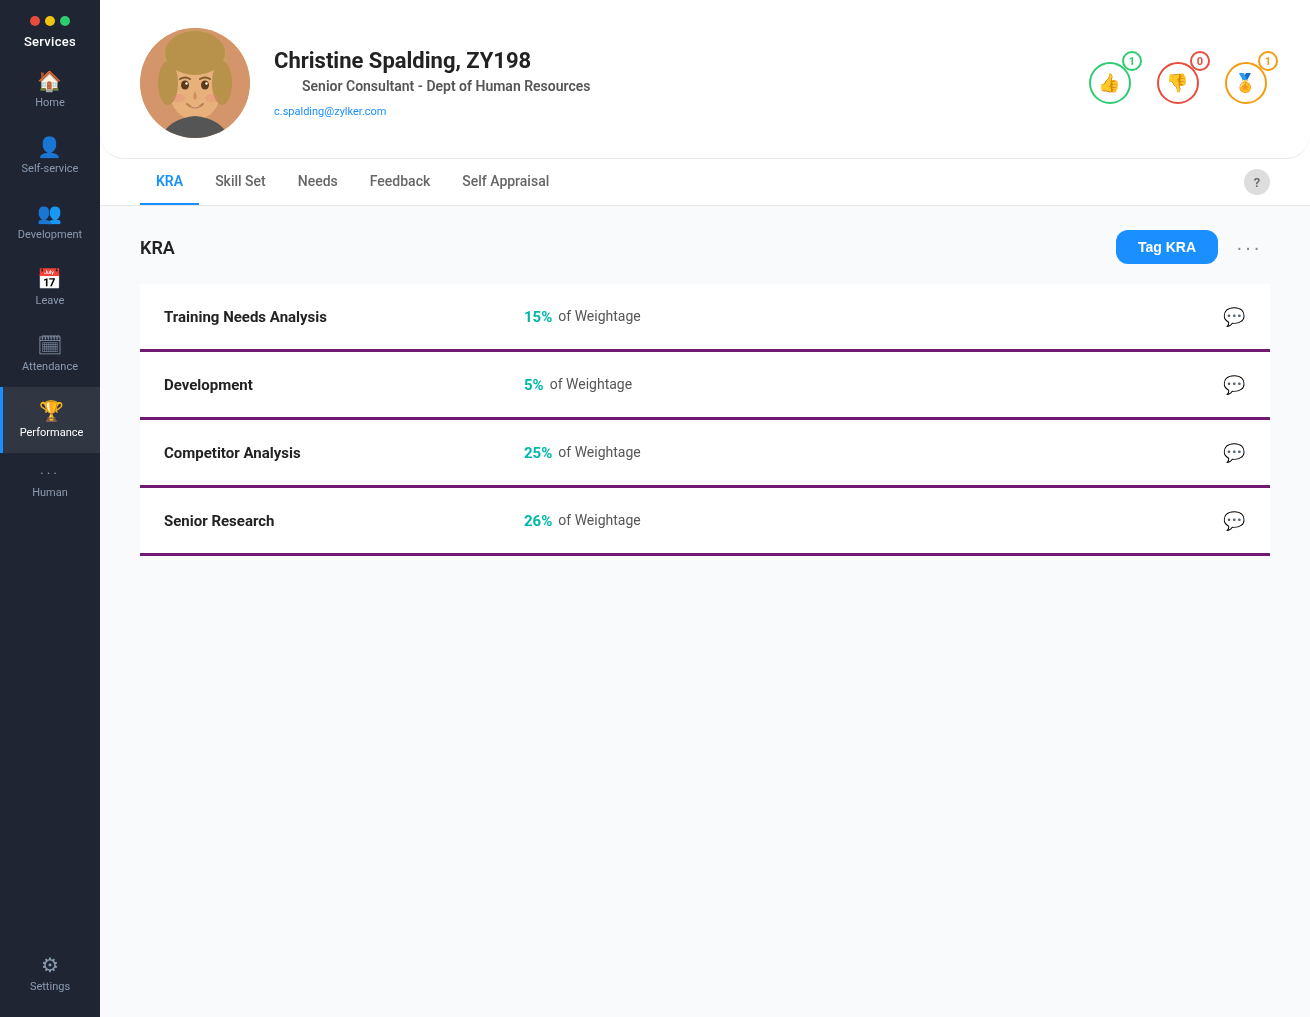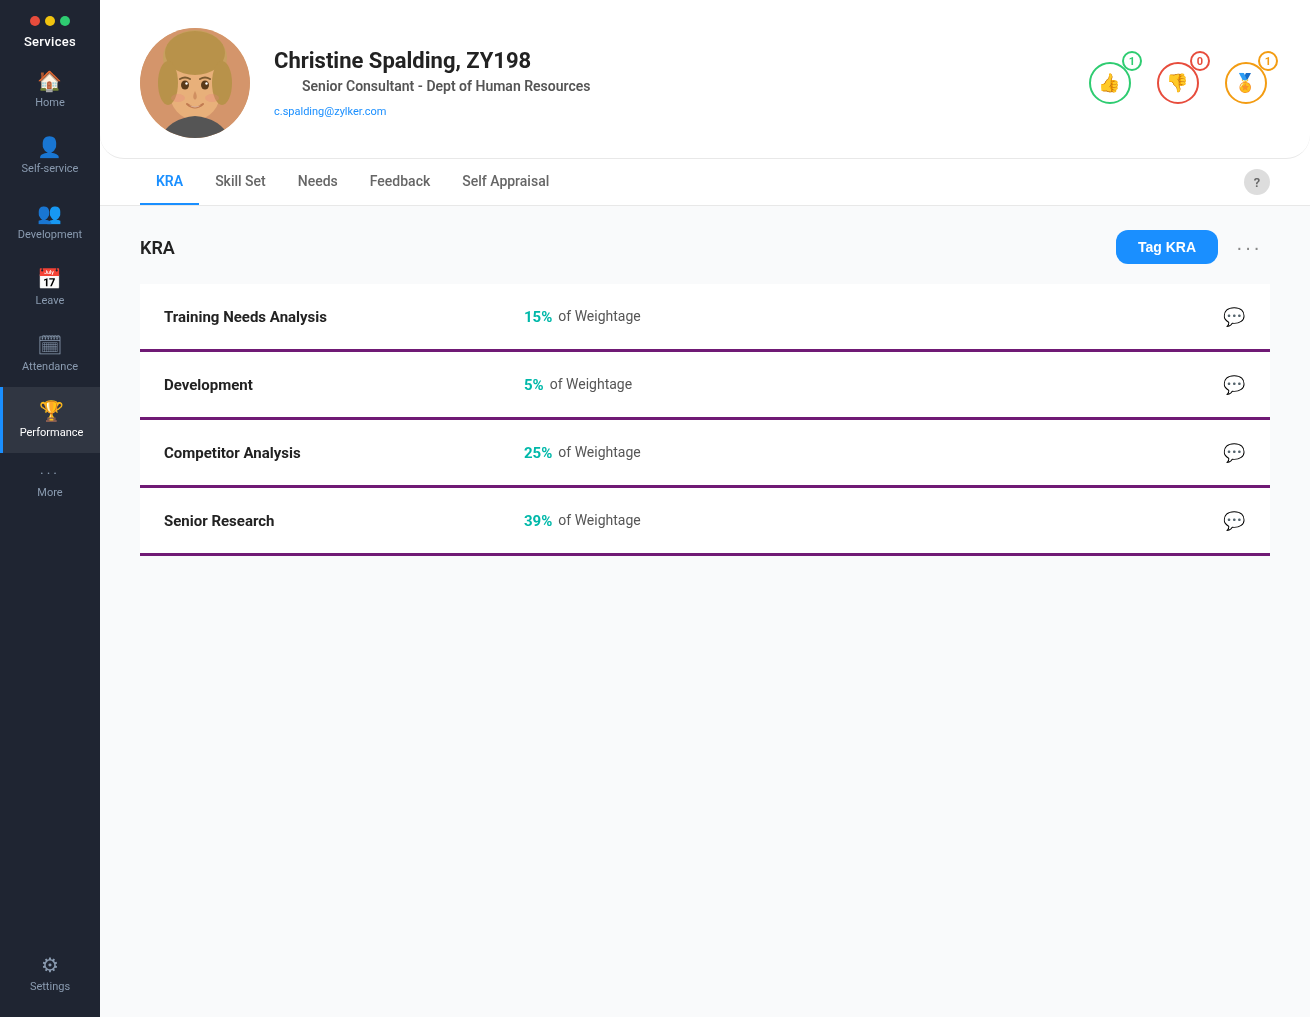--- a/index.html
+++ b/index.html
@@ -296,21 +296,21 @@
     <div class="nav-item">
       <span class="nav-icon">🗓</span>
       <span>Attendance</span>
     </div>
     <div class="nav-item active">
       <span class="nav-icon">🏆</span>
       <span>Performance</span>
     </div>
     <div class="nav-item">
       <span class="nav-icon" style="font-size:14px; letter-spacing:3px;">···</span>
-      <span>More</span>
+      <span>Human</span>
     </div>
   </div>
   <div class="sidebar-bottom">
     <div class="nav-item">
       <span class="nav-icon">⚙</span>
       <span>Settings</span>
     </div>
   </div>
 </div>
 
@@ -437,20 +437,20 @@
         <div class="kra-item-weightage">
           <span class="weightage-pct">25%</span>
           <span>of Weightage</span>
         </div>
         <span class="kra-comment-icon">💬</span>
       </div>
 
       <div class="kra-item">
         <div class="kra-item-name">Senior Research</div>
         <div class="kra-item-weightage">
-          <span class="weightage-pct">39%</span>
+          <span class="weightage-pct">26%</span>
           <span>of Weightage</span>
         </div>
         <span class="kra-comment-icon">💬</span>
       </div>
     </div>
   </div>
 </div>
 
 </body></html>

